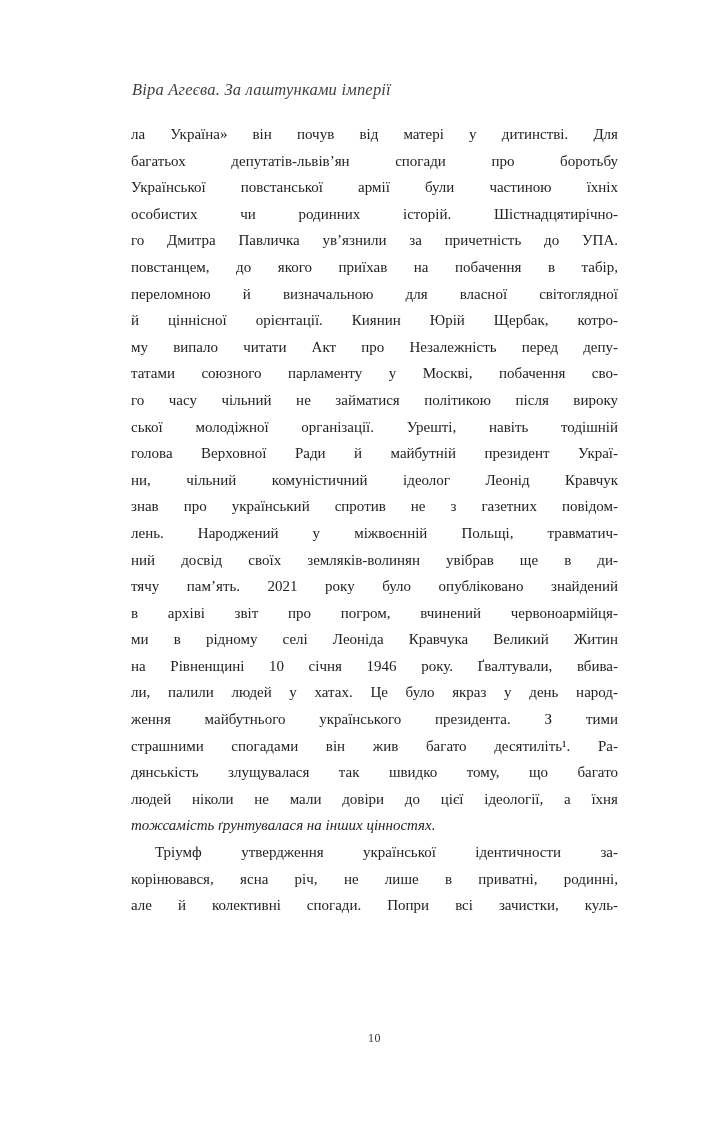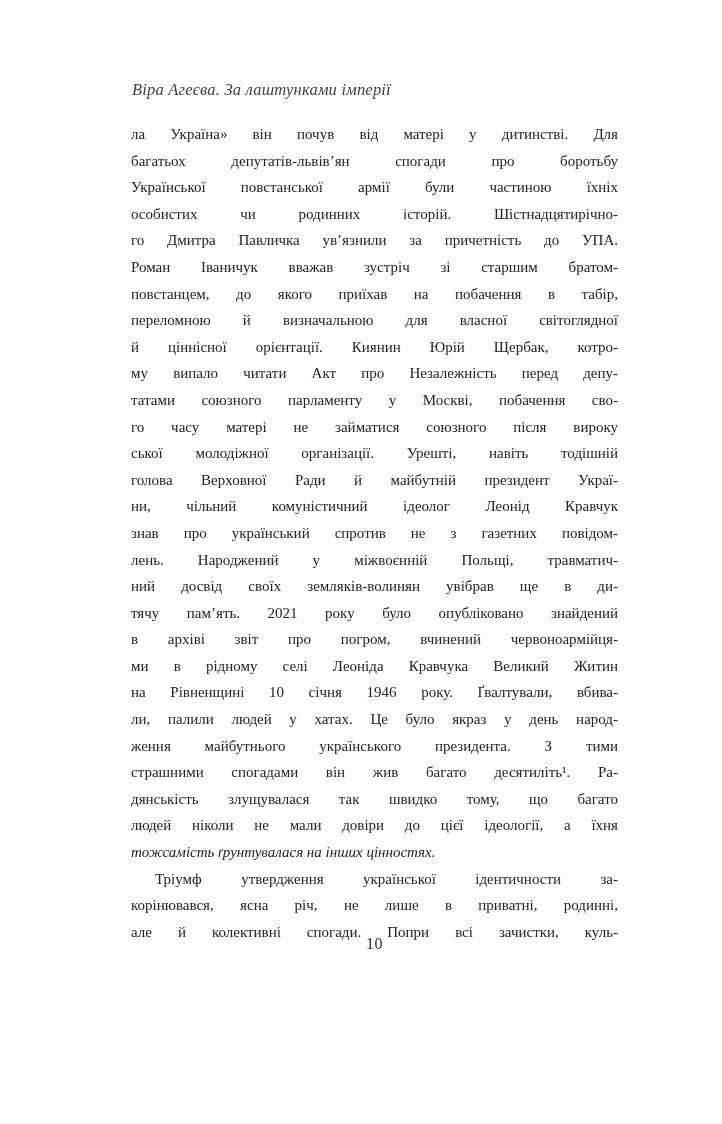--- a/index.html
+++ b/index.html
@@ -53,50 +53,49 @@
     text-align-last: left;
     font-style: italic;
     -moz-text-align-last: left;
   }
   .line.indent {
     text-indent: 24px;
   }
   .page-number {
     position: absolute;
     left: 131px;
-    top: 935px;
+    top: 1031px;
     width: 487px;
     text-align: center;
-    font-size: 16px;
+    font-size: 12px;
     letter-spacing: 0.5px;
     color: #333333;
   }
 </style>
 </head>
 <body>
 
 <div class="page">
 
   <div class="running-header">Віра Агеєва. За лаштунками імперії</div>
 
   <div class="body-text">
 
     <div class="para">
       <div class="line">ла Україна» він почув від матері у дитинстві. Для</div>
       <div class="line">багатьох депутатів-львів’ян спогади про боротьбу</div>
       <div class="line">Української повстанської армії були частиною їхніх</div>
       <div class="line">особистих чи родинних історій. Шістнадцятирічно-</div>
       <div class="line">го Дмитра Павличка ув’язнили за причетність до УПА.</div>
-      <div class="line">Роман Іваничук вважав зустріч зі старшим братом-</div>
       <div class="line">повстанцем, до якого приїхав на побачення в табір,</div>
       <div class="line">переломною й визначальною для власної світоглядної</div>
       <div class="line">й ціннісної орієнтації. Киянин Юрій Щербак, котро-</div>
       <div class="line">му випало читати Акт про Незалежність перед депу-</div>
       <div class="line">татами союзного парламенту у Москві, побачення сво-</div>
-      <div class="line">го часу матері не займатися союзного після вироку</div>
+      <div class="line">го часу чільний не займатися політикою після вироку</div>
       <div class="line">ської молодіжної організації. Урешті, навіть тодішній</div>
       <div class="line">голова Верховної Ради й майбутній президент Украї-</div>
       <div class="line">ни, чільний комуністичний ідеолог Леонід Кравчук</div>
       <div class="line">знав про український спротив не з газетних повідом-</div>
       <div class="line">лень. Народжений у міжвоєнній Польщі, травматич-</div>
       <div class="line">ний досвід своїх земляків-волинян увібрав ще в ди-</div>
       <div class="line">тячу пам’ять. 2021 року було опубліковано знайдений</div>
       <div class="line">в архіві звіт про погром, вчинений червоноармійця-</div>
       <div class="line">ми в рідному селі Леоніда Кравчука Великий Житин</div>
       <div class="line">на Рівненщині 10 січня 1946 року. Ґвалтували, вбива-</div>

